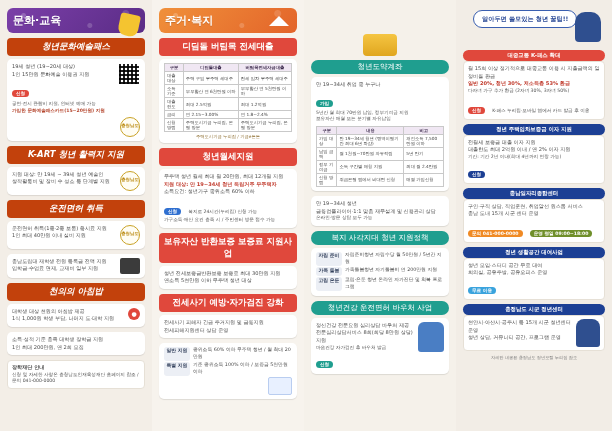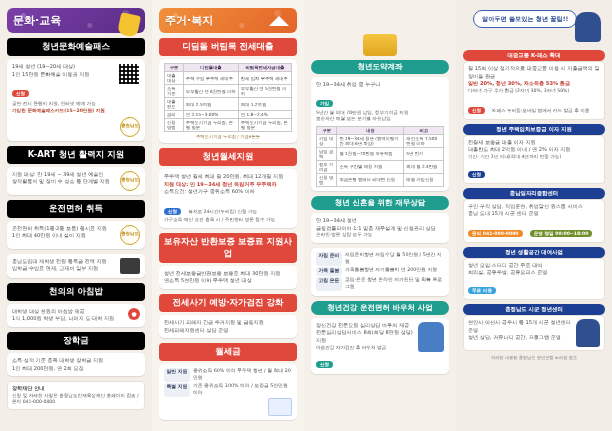--- a/index.html
+++ b/index.html
@@ -60,21 +60,21 @@
   .kv{display:flex;gap:3px;font-size:4.8px;line-height:1.45;margin-bottom:1px;}
   .kv .k{
     flex:0 0 26px;background:#eceff5;color:#33415c;border-radius:3px;
     text-align:center;font-weight:bold;padding:1px 0;
   }
   .kv .v{flex:1;color:#4a4a4a;}
   table.t{border-collapse:collapse;width:100%;font-size:4.3px;}
   table.t th,table.t td{border:.5px solid #c9c9c9;padding:1px 2px;color:#444;}
   table.t th{background:#f0e7f3;font-weight:bold;color:#3c2a4d;}
   .note{font-size:4.3px;color:#8a6a2a;}
-  .c-purple2{background:#000000;}
+  .c-purple2{background:#c2410c;font-style:italic;}
   .c-teal{background:#1f9e8f;}
   .c-blue{background:#2f6fd0;}
   .c-red{background:#e0483c;}
   .c-orange{background:#f08a24;}
   .c-dkblue{background:#1c3f94;}
   .c-skyblue{background:#3aa3dd;}
   .c-olive{background:#6f8f2a;}
 
   .hero{
     position:relative;border-radius:6px;padding:5px 6px;margin-bottom:4px;
@@ -96,21 +96,21 @@
   }
   .icon-circle{
     width:12px;height:12px;border-radius:50%;display:inline-flex;
     align-items:center;justify-content:center;font-size:6px;color:#fff;
     flex:0 0 auto;
   }
   .bar-head{
     display:flex;align-items:center;justify-content:center;gap:3px;
     border-radius:10px;padding:2px 6px;margin:4px 0 3px;
   }
-  .bar-head span{font-size:7.5px;font-weight:bold;color:#fff;}
+  .bar-head span{font-size:7.5px;font-weight:normal;color:#fff;}
   .wbox{background:#fff;border-radius:4px;padding:3px 4px;margin-bottom:4px;border:.5px solid #e6e0d6;}
 </style>
 </head>
 <body>
 
 <div class="page">
 
   <div class="col col1">
     <div class="hero" style="background:linear-gradient(135deg,#7b3fa8,#5a2c86);">
       <div class="dots"></div>
@@ -171,21 +171,20 @@
     <div class="card">
       <div class="row">
         <div style="flex:1">
           <div class="tiny">대학생 대상 천원의 아침밥 제공</div>
           <div class="tiny">1식 1,000원 학생 부담, 나머지 도·대학 지원</div>
         </div>
         <div class="icon-circle" style="background:#e0483c">●</div>
       </div>
     </div>
 
-    <div class="ribbon c-purple2">장학금</div>
     <div class="card">
       <div class="tiny">소득·성적 기준 충족 대학생 장학금 지원</div>
       <div class="tiny">1인 최대 200만원, 연 2회 모집</div>
     </div>
 
     <div class="wbox">
       <div class="tiny" style="font-weight:bold">장학재단 안내</div>
       <div class="mini">신청 및 자세한 사항은 충청남도인재육성재단 홈페이지 참조 / 문의 041-000-0000</div>
     </div>
   </div>
@@ -259,21 +258,20 @@
       <div class="tiny">청년 전세보증금반환보증 보증료 최대 30만원 지원</div>
       <div class="tiny">연소득 5천만원 이하 무주택 청년 대상</div>
     </div>
 
     <div class="ribbon c-red">전세사기 예방·자가검진 강화</div>
     <div class="card">
       <div class="tiny">전세사기 피해자 긴급 주거지원 및 금융지원</div>
       <div class="tiny">전세피해지원센터 상담 운영</div>
     </div>
 
-    <div class="ribbon c-red">월세금</div>
     <div class="card">
       <div class="kv">
         <div class="k">일반
 지원</div>
         <div class="v">중위소득 60% 이하 무주택 청년 / 월 최대 20만원</div>
       </div>
       <div class="kv">
         <div class="k">특별
 지원</div>
         <div class="v">기준 중위소득 100% 이하 / 보증금 5천만원 이하</div>
@@ -328,29 +326,29 @@
         <tr>
           <td>신청
 방법</td>
           <td>취급은행 앱에서 비대면 신청</td>
           <td>매월 가입신청</td>
         </tr>
       </tbody>
         </table>
     </div>
 
-    <div class="bar-head c-teal">
-      <span>청년 신혼을 위한 재무상담</span>
-    </div>
     <div class="card">
       <div class="tiny">만 19~34세 청년</div>
       <div class="tiny">금융컴플라이어·1:1 맞춤 재무설계 및 신용관리 상담</div>
       <div class="mini">온라인·방문 상담 모두 가능</div>
     </div>
 
+    <div class="bar-head c-teal">
+      <span>복지 사각지대 청년 지원정책</span>
+    </div>
     <div class="card">
       <div class="kv">
         <div class="k">자립
 준비</div>
         <div class="v">자립준비청년 자립수당 월 50만원 / 5년간 지원</div>
       </div>
       <div class="kv">
         <div class="k">가족
 돌봄</div>
         <div class="v">가족돌봄청년 자기돌봄비 연 200만원 지원</div>

